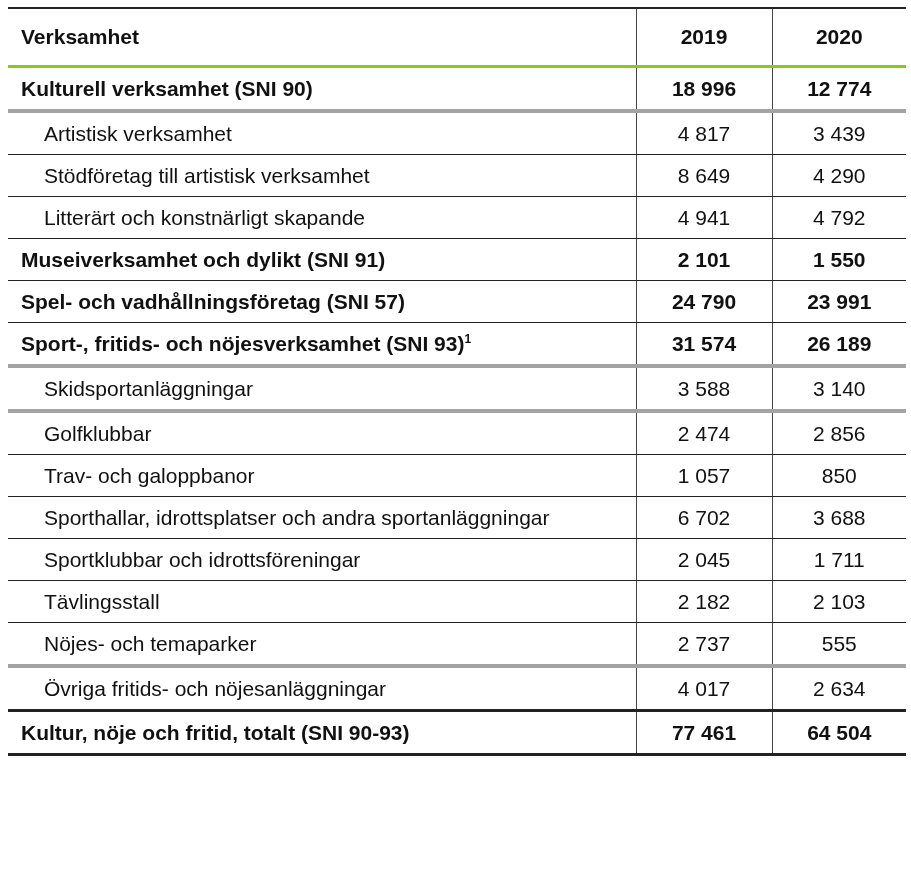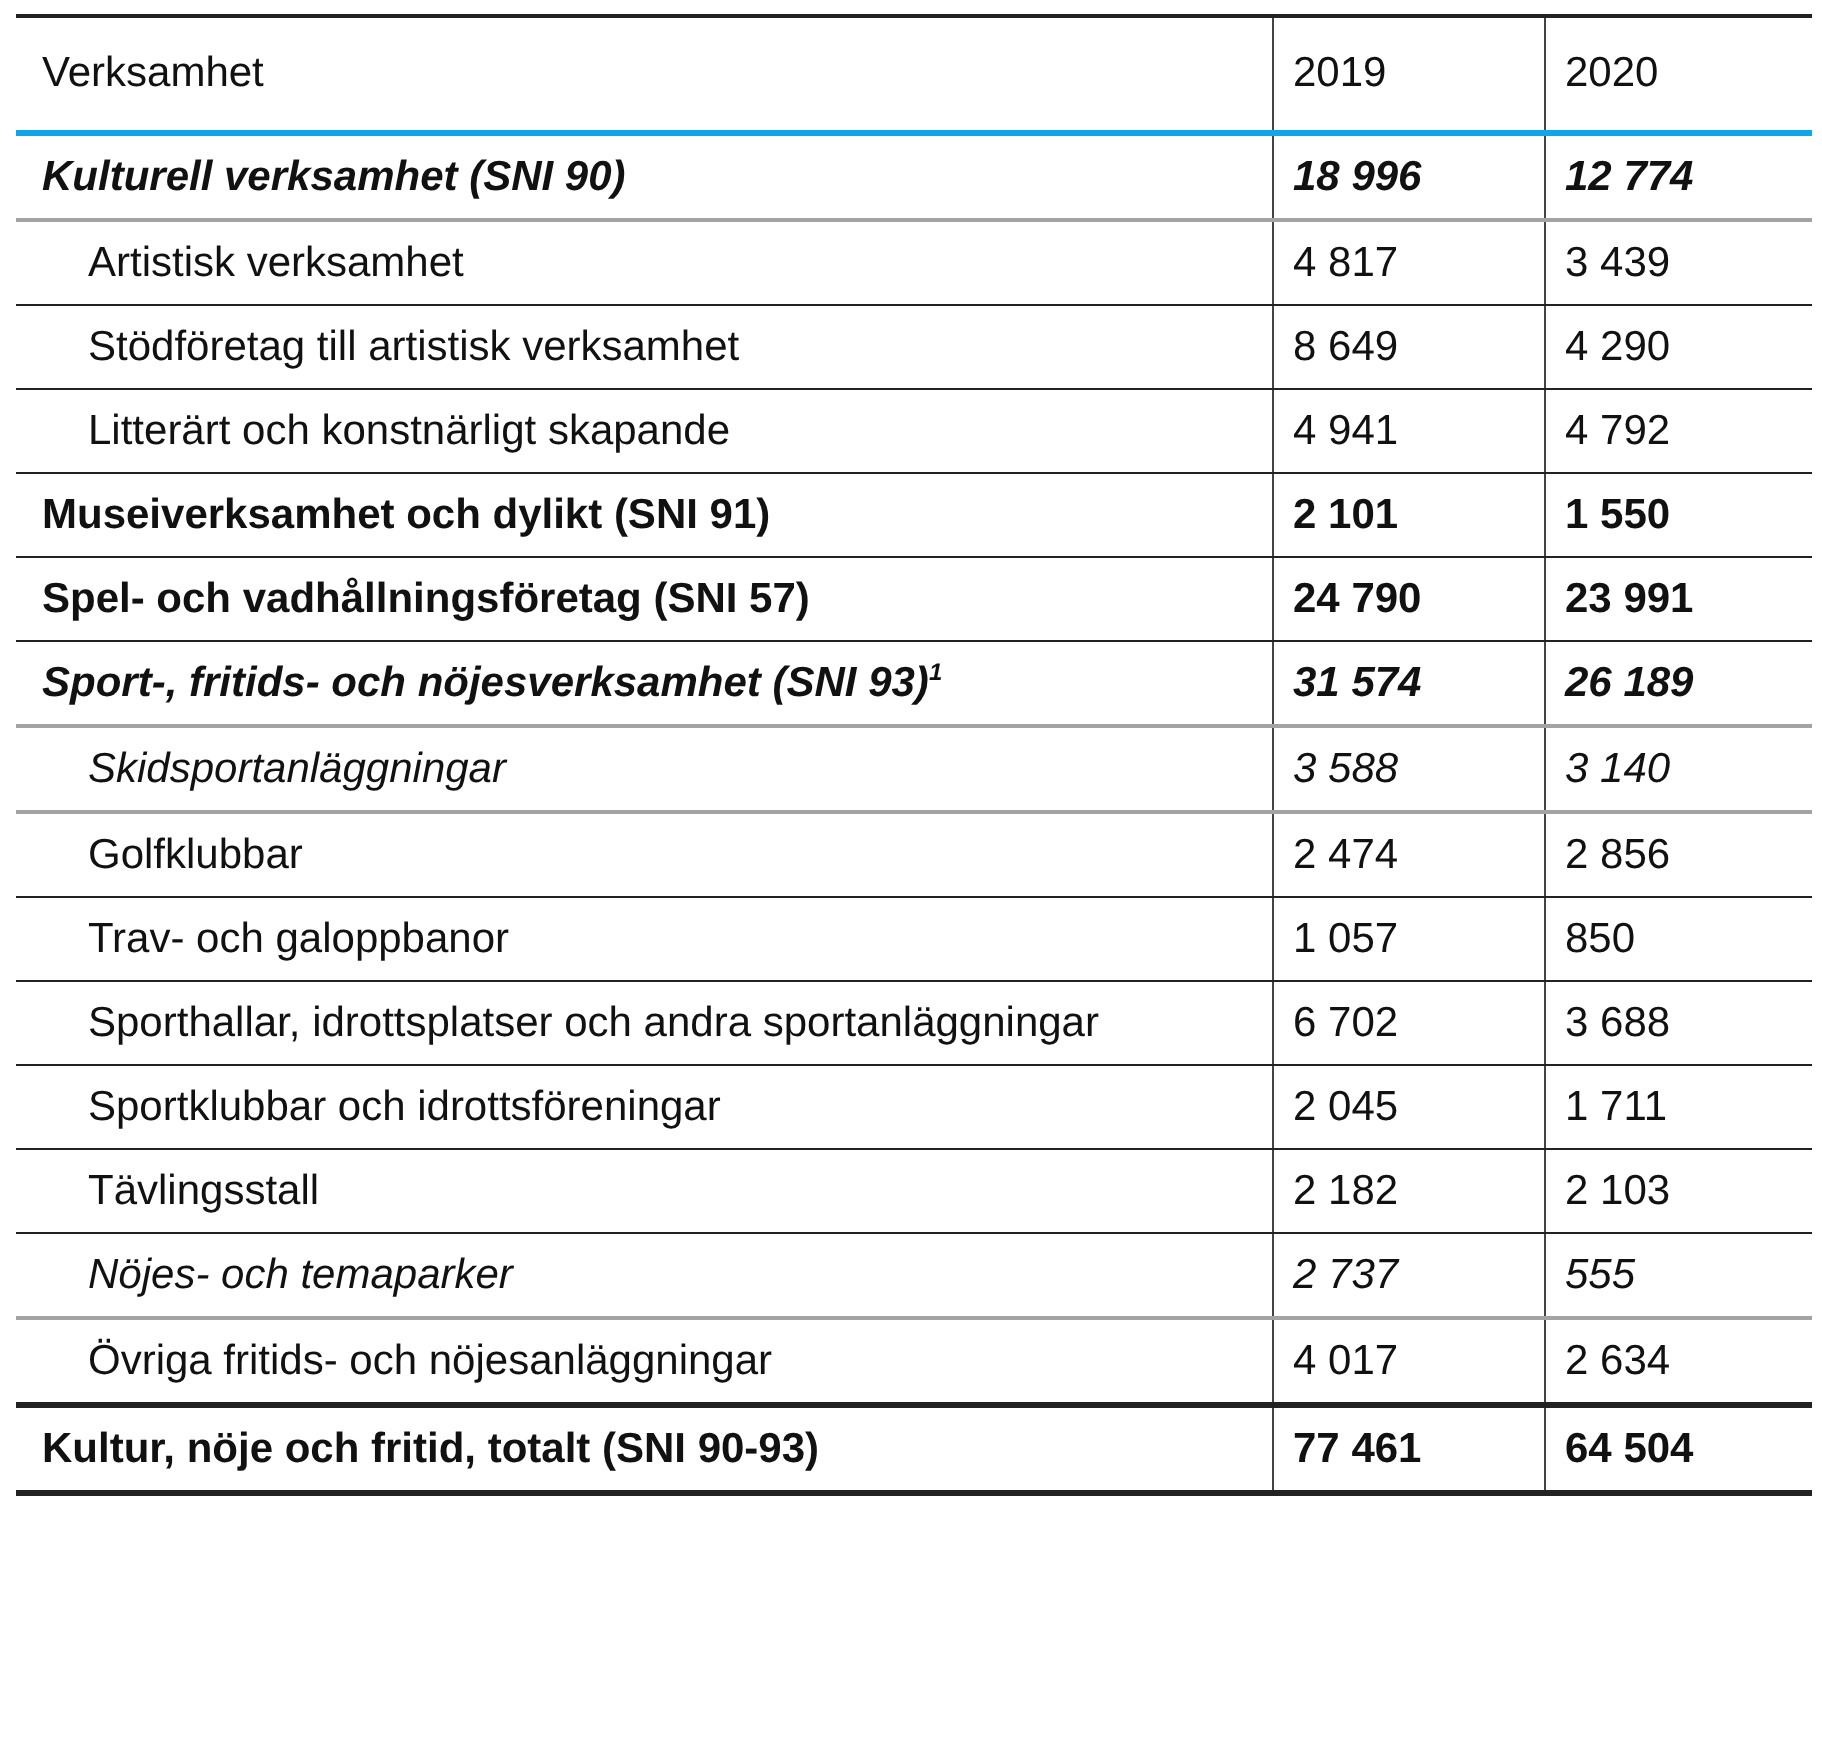--- a/index.html
+++ b/index.html
@@ -5,26 +5,26 @@
   html, body { margin: 0; padding: 0; background: #ffffff; }
   body { width: 911px; height: 869px; overflow: hidden; position: relative;
          font-family: "Liberation Sans", sans-serif; color: #111; }
   table { position: absolute; left: 8px; top: 7px; width: 898px;
           border-collapse: collapse; table-layout: fixed; font-size: 21px; }
   col.c-label { width: 628px; }
   col.c-y1 { width: 136px; }
   col.c-y2 { width: 134px; }
   th, td { height: 41px; padding: 0 10px; white-space: nowrap; border-bottom: 1px solid #222; }
   thead tr { border-top: 2px solid #222; }
-  thead th { height: 56px; font-weight: normal; border-bottom: 3px solid #0ea5e9; }
+  thead th { height: 56px; font-weight: bold; border-bottom: 3px solid #84cc16; }
   th.lbl, td.lbl { text-align: left; padding-left: 13px; }
-  th.num, td.num { text-align: left; padding-right: 10px; border-left: 1px solid #444; margin-top: 28px; }
+  th.num, td.num { text-align: center; padding-right: 10px; border-left: 1px solid #444; margin-top: 28px; }
   tr.bold td { font-weight: bold; }
   tr.sub td.lbl { padding-left: 36px; margin-top: 24px; }
-  tr.gray td { border-bottom: 2px solid #a3a3a3; font-style: italic; }
+  tr.gray td { border-bottom: 4px solid #a3a3a3; }
   tr.total td { border-top: 3px solid #222; border-bottom: 3px solid #222; }
   sup { font-size: 12px; vertical-align: super; line-height: 0; }
 </style>
 </head>
 <body>
 
 <table>
   <colgroup>
       <col class="c-label">
       <col class="c-y1">

